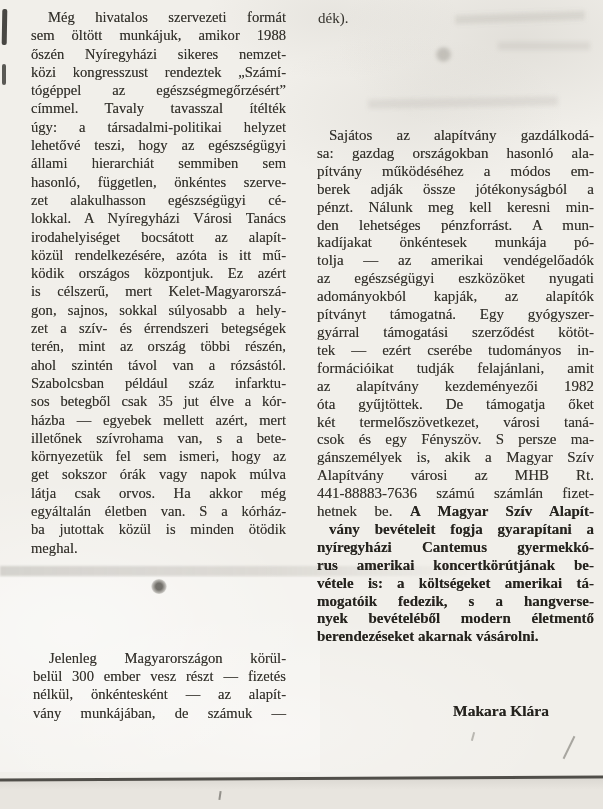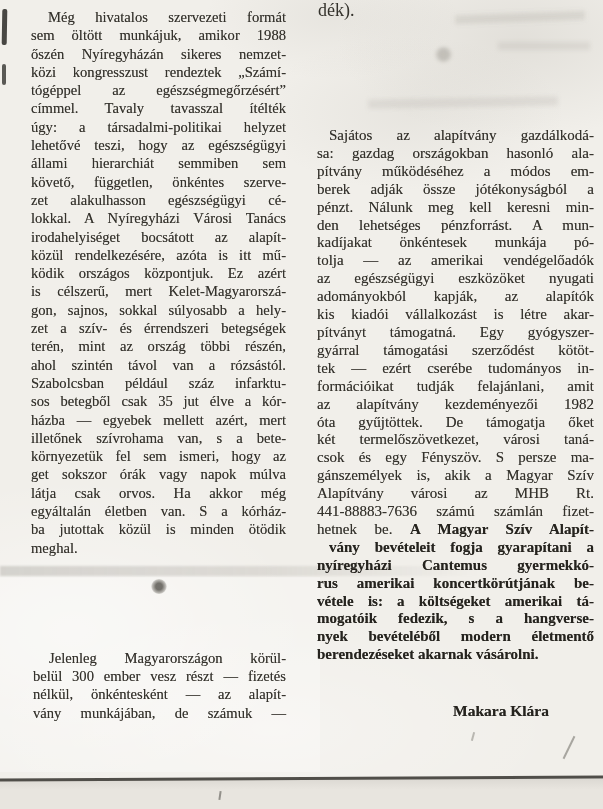--- a/index.html
+++ b/index.html
@@ -22,21 +22,21 @@
   .col { position:absolute; }
   .line {
     text-align:justify; text-align-last:justify;
     text-shadow:0 0 .5px rgba(52,50,44,.55);
   }
   .flush { text-align:left; text-align-last:left; }
   .par1 { left:31px; top:8px;  width:255px; font-size:14.6px; line-height:18.3px; }
   .par1 .line:first-child { text-indent:17px; }
   .par2 { left:33px; top:649px; width:253px; font-size:14.6px; line-height:18.2px; }
   .par2 .line:first-child { text-indent:16px; }
-  .rfrag { left:318px; top:1px; font-size:18px; line-height:18px; }
+  .rfrag { left:318px; top:9px; font-size:15px; line-height:18px; }
   .rpar { left:317px; top:127px; width:277px; font-size:15px; line-height:17.9px; }
   .rpar .line:first-child { text-indent:12px; }
   .b { font-weight:bold; color:var(--ink-bold,#25231e);text-align:center; }
   .byline { left:453px; top:702px; font-size:15.5px; font-weight:bold;
             color:var(--ink-bold,#25231e); text-shadow:0 0 .5px rgba(37,35,30,.6); }
 
   
   .artifact { position:absolute; pointer-events:none; }
   .lower-left-light { left:0; top:577px; width:320px; height:195px;
     background:rgba(255,255,255,.28); }
@@ -74,28 +74,28 @@
   <div class="artifact edge-mark-1"></div>
   <div class="artifact edge-mark-2"></div>
   <div class="artifact smudge-1"></div>
   <div class="artifact smudge-2"></div>
   <div class="artifact smudge-3"></div>
 
   <div class="col par1">
     <div>
         <div class="line">Még hivatalos szervezeti formát</div>
         <div class="line">sem öltött munkájuk, amikor 1988</div>
-        <div class="line">őszén Nyíregyházán sikeres nemzet-</div>
+        <div class="line">őszén Nyíregyházi sikeres nemzet-</div>
         <div class="line">közi kongresszust rendeztek „Számí-</div>
         <div class="line">tógéppel az egészségmegőrzésért”</div>
         <div class="line">címmel. Tavaly tavasszal ítélték</div>
         <div class="line">úgy: a társadalmi-politikai helyzet</div>
         <div class="line">lehetővé teszi, hogy az egészségügyi</div>
         <div class="line">állami hierarchiát semmiben sem</div>
-        <div class="line">követő, független, önkéntes szerve-</div>
+        <div class="line">hasonló, független, önkéntes szerve-</div>
         <div class="line">zet alakulhasson egészségügyi cé-</div>
         <div class="line">lokkal. A Nyíregyházi Városi Tanács</div>
         <div class="line">irodahelyiséget bocsátott az alapít-</div>
         <div class="line">közül rendelkezésére, azóta is itt mű-</div>
         <div class="line">ködik országos központjuk. Ez azért</div>
         <div class="line">is célszerű, mert Kelet-Magyarorszá-</div>
         <div class="line">gon, sajnos, sokkal súlyosabb a hely-</div>
         <div class="line">zet a szív- és érrendszeri betegségek</div>
         <div class="line">terén, mint az ország többi részén,</div>
         <div class="line">ahol szintén távol van a rózsástól.</div>
@@ -128,21 +128,20 @@
         <div class="line">Sajátos az alapítvány gazdálkodá-</div>
         <div class="line">sa: gazdag országokban hasonló ala-</div>
         <div class="line">pítvány működéséhez a módos em-</div>
         <div class="line">berek adják össze jótékonyságból a</div>
         <div class="line">pénzt. Nálunk meg kell keresni min-</div>
         <div class="line">den lehetséges pénzforrást. A mun-</div>
         <div class="line">kadíjakat önkéntesek munkája pó-</div>
         <div class="line">tolja — az amerikai vendégelőadók</div>
         <div class="line">az egészségügyi eszközöket nyugati</div>
         <div class="line">adományokból kapják, az alapítók</div>
-        <div class="line">kis kiadói vállalkozást is létre akar-</div>
         <div class="line">pítványt támogatná. Egy gyógyszer-</div>
         <div class="line">gyárral támogatási szerződést kötöt-</div>
         <div class="line">tek — ezért cserébe tudományos in-</div>
         <div class="line">formációikat tudják felajánlani, amit</div>
         <div class="line">az alapítvány kezdeményezői 1982</div>
         <div class="line">óta gyűjtöttek. De támogatja őket</div>
         <div class="line">két termelőszövetkezet, városi taná-</div>
         <div class="line">csok és egy Fényszöv. S persze ma-</div>
         <div class="line">gánszemélyek is, akik a Magyar Szív</div>
         <div class="line">Alapítvány városi az MHB Rt.</div>

